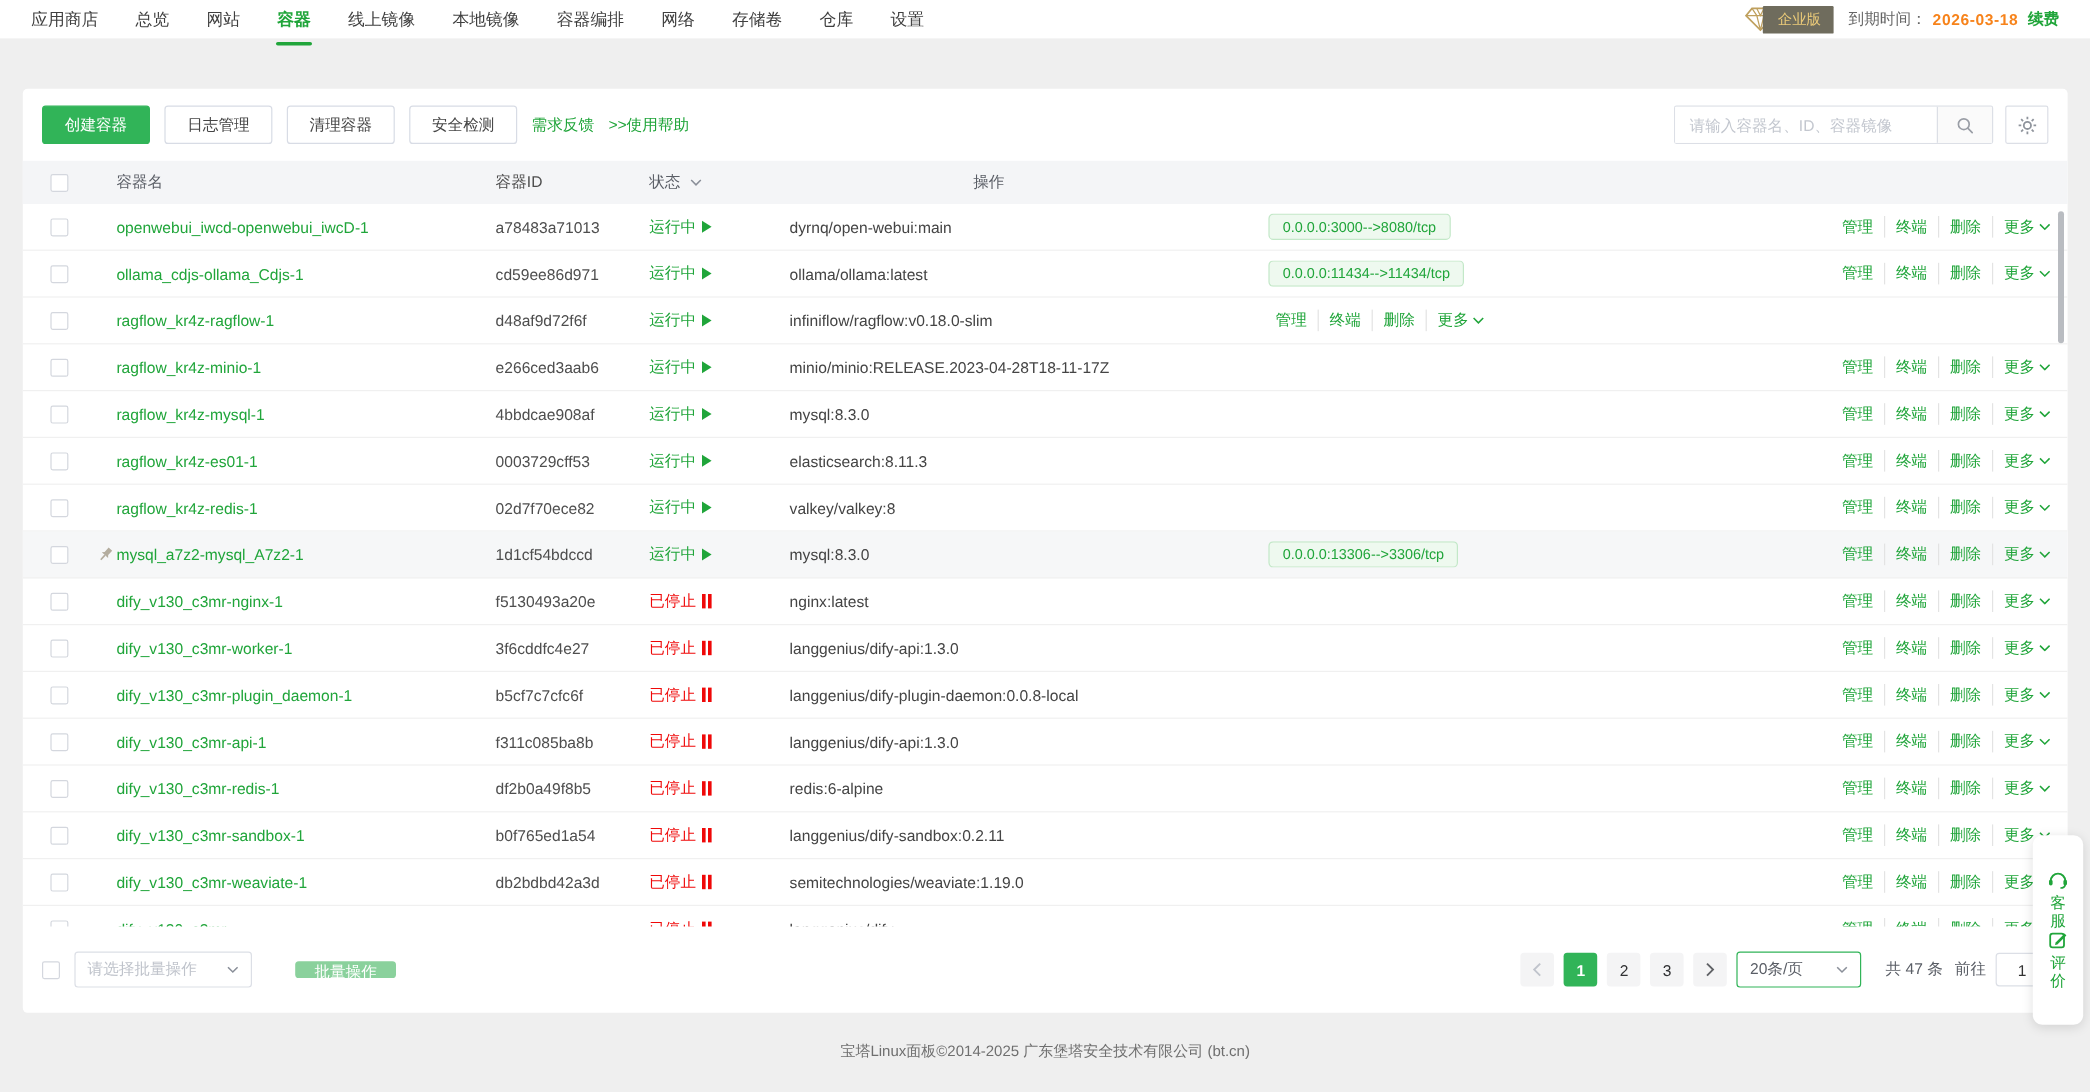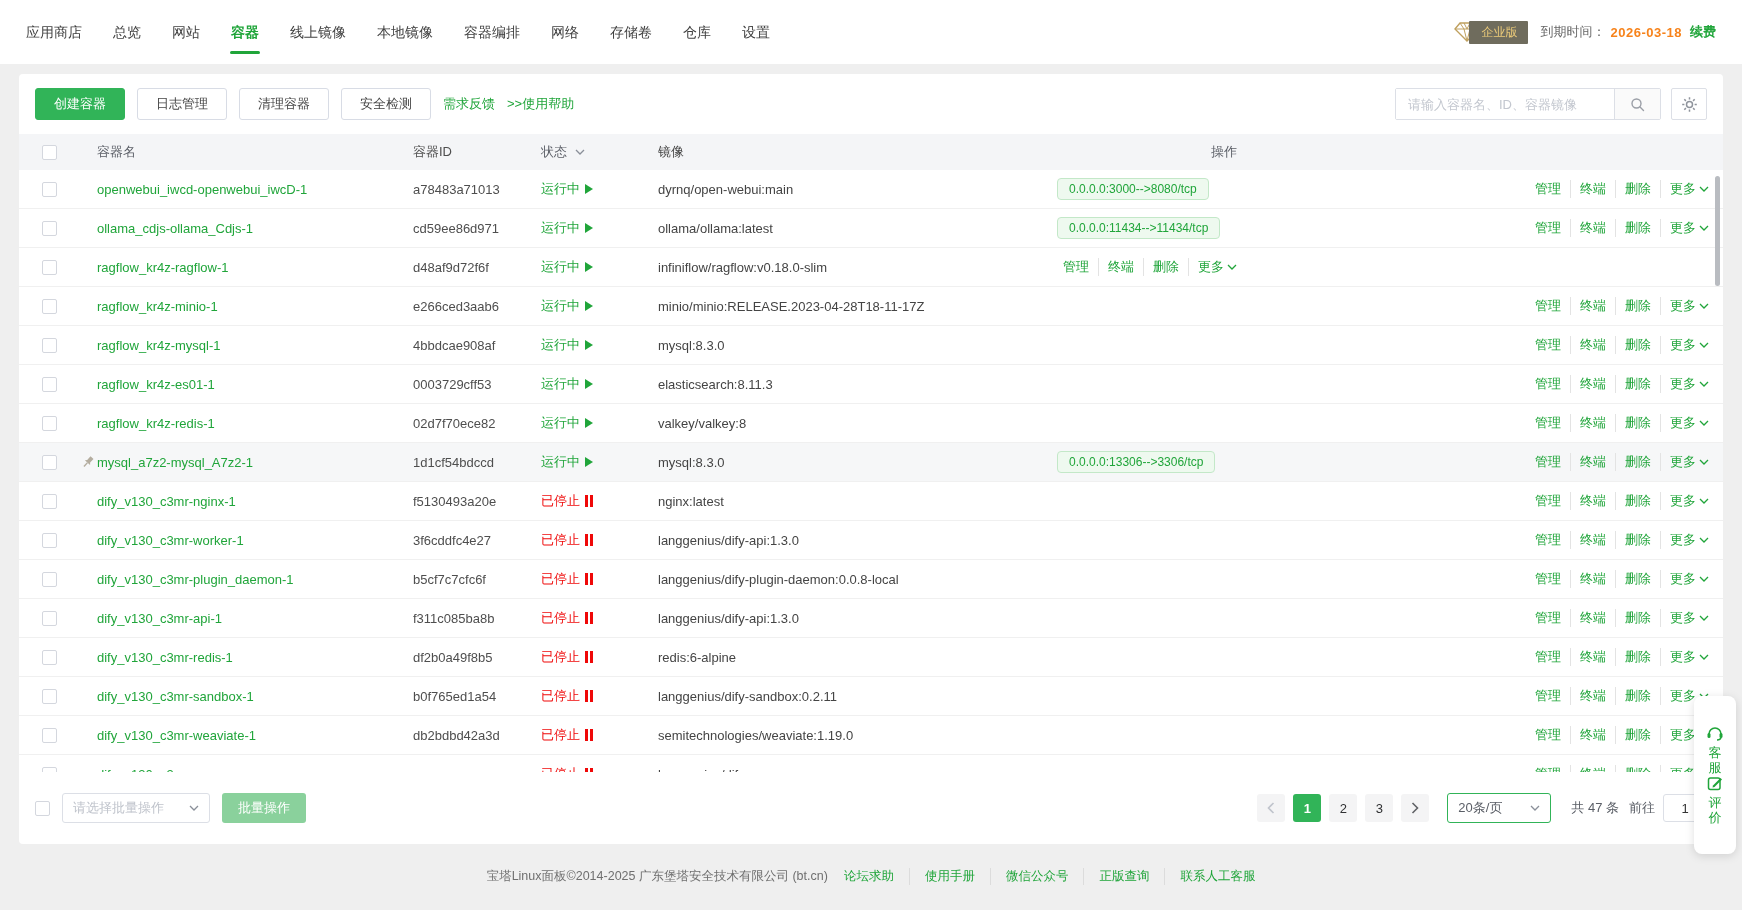--- a/index.html
+++ b/index.html
@@ -6,21 +6,21 @@
   html,body { width:1742px; height:910px; }
   body {
     position:relative; overflow:hidden;
     background:#efefef;
     font-family:"Liberation Sans","DejaVu Sans",sans-serif;
     color:#404040; font-size:13px;
   }
   svg { display:block; }
 
   
-  .navbar { position:absolute; top:0; left:0; right:0; height:64px; background:#fff;
+  .navbar { position:absolute; top:0; left:0; right:0; height:32px; background:#fff;
     display:flex; align-items:center; justify-content:space-between; padding:0 26px; }
   .nav-list { list-style:none; display:flex; gap:31px; }
   .nav-item { font-size:14px; color:#3f3f3f; height:48px; line-height:48px; cursor:pointer; position:relative; white-space:nowrap; }
   .nav-item.active { color:#20a53a; font-weight:bold; }
   .nav-item.active::after { content:""; position:absolute; left:50%; transform:translateX(-50%);
     bottom:2px; width:30px; height:3px; background:#20a53a; border-radius:2px; }
   .license { display:flex; align-items:center; font-size:13px; }
   .edition-badge { background:#6f6c5d; color:#eccb79; font-size:12px; padding:3px 10px 3px 13px; margin-left:-11px; border-radius:1px; }
   .expiry-label { color:#666; margin-left:13px; }
   .expiry-date { color:#f7831b; font-weight:bold; margin-left:5px; letter-spacing:.5px; }
@@ -69,27 +69,27 @@
   .rowlink + .rowlink { margin-left:9px; padding-left:9px; border-left:1px solid #e3e3e3; }
   .chev-gray { color:#8a8f99; display:inline-flex; margin-left:3px; }
   .scroll-thumb { position:absolute; right:3px; top:6px; width:5px; height:110px; border-radius:3px; background:#b9bcc1; cursor:pointer; }
 
   
   .bottombar { flex:1; display:flex; align-items:center; justify-content:space-between; padding:0 16px; }
   .bb-left { display:flex; align-items:center; gap:12px; }
   .sel { height:30px; border:1px solid #dcdfe6; border-radius:3px; display:flex; align-items:center; justify-content:space-between;
     padding:0 10px; font-size:13px; background:#fff; cursor:pointer; }
   .batch-sel { width:148px; color:#bfc3cb; }
-  .btn-batch { height:30px; background:#8ad19c; color:#fff; border:none; border-radius:3px; padding:0 16px; font-size:13px; cursor:pointer; }
+  .btn-batch { height:14px; background:#8ad19c; color:#fff; border:none; border-radius:3px; padding:0 16px; font-size:13px; cursor:pointer;margin-left:24px; }
   .bb-right { display:flex; align-items:center; gap:8px; font-size:13px; color:#5a5e66; }
   .pg { min-width:28px; height:28px; padding:0 4px; border-radius:3px; background:#f4f4f5; color:#303133;
     display:flex; align-items:center; justify-content:center; font-size:13px; cursor:pointer; }
   .pg.active { background:#31b458; color:#fff; font-weight:bold; }
   .pg.dim { color:#c0c4cc; }
-  .size-sel { width:104px; border:1px solid #31b458; color:#5a5e66; margin-left:10px; }
+  .size-sel { width:104px; border:1px solid #31b458; color:#5a5e66; }
   .total-label { margin-left:12px; white-space:nowrap; }
   .goto-label { margin-left:2px; }
   .goto-input { width:44px; height:28px; border:1px solid #dcdfe6; border-radius:3px; text-align:center;
     font-size:13px; color:#333; outline:none; font-family:inherit; }
 
   
   .page-footer { position:absolute; left:0; right:0; top:868px; display:flex; justify-content:center; align-items:center;
     font-size:12.5px; color:#6f6f6f; }
   .flinks { display:flex; align-items:center; margin-left:16px; }
   .flink { color:#20a53a; cursor:pointer; white-space:nowrap; }
@@ -179,21 +179,20 @@
     <div class="c-name">容器名</div>
     <div class="c-id">容器ID</div>
     <div class="c-status">
       <span>状态</span>
       <span class="chev-gray">
         <svg width="10" height="6" viewBox="0 0 10 6">
             <polyline points="1,1 5,5 9,1" fill="none" stroke="currentColor" stroke-width="1.3"></polyline>
           </svg>
       </span>
     </div>
-    <div class="c-image">镜像</div>
     <div class="c-actions">操作</div>
   </div>
 
   <div class="tbody" id="tbody">
     <div class="trow">
         <div class="c-check">
           <span class="cb"></span>
         </div>
         <div class="c-name"><a class="name-link">openwebui_iwcd-openwebui_iwcD-1</a></div>
         <div class="c-id">a78483a71013</div>
@@ -629,27 +628,20 @@
       </div>
       <span class="total-label">共 47 条</span>
       <span class="goto-label">前往</span>
       <input class="goto-input" value="1" style="">
     </div>
   </div>
 </main>
 
 <footer class="page-footer">
   <span>宝塔Linux面板©2014-2025 广东堡塔安全技术有限公司 (bt.cn)</span>
-  <span class="flinks" id="footer-links">
-      <a class="flink">论坛求助</a>
-      <a class="flink">使用手册</a>
-      <a class="flink">微信公众号</a>
-      <a class="flink">正版查询</a>
-      <a class="flink">联系人工客服</a>
-    </span>
 </footer>
 
 <aside class="floatwidget">
   <div class="fw-item">
     <span>
       <svg width="18" height="16" viewBox="0 0 18 16">
         <path d="M3 9a6 6 0 0 1 12 0" fill="none" stroke="#20a53a" stroke-width="1.6"></path>
         <rect x="1.5" y="8" width="3" height="5" rx="1.5" fill="#20a53a"></rect>
         <rect x="13.5" y="8" width="3" height="5" rx="1.5" fill="#20a53a"></rect>
         <path d="M15 12.5a4 3 0 0 1-4 2.5" fill="none" stroke="#20a53a" stroke-width="1.4"></path>

